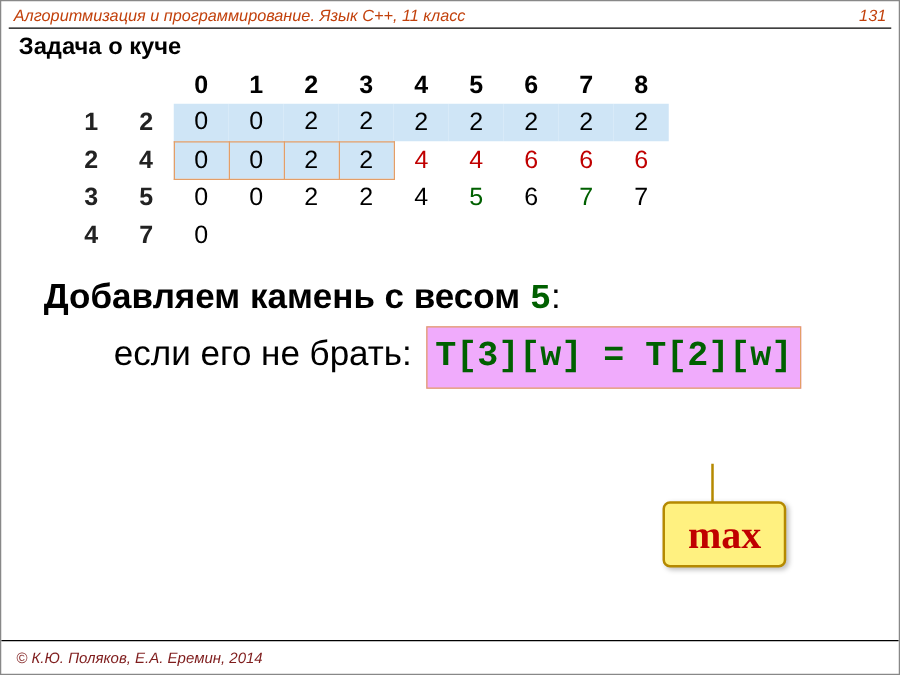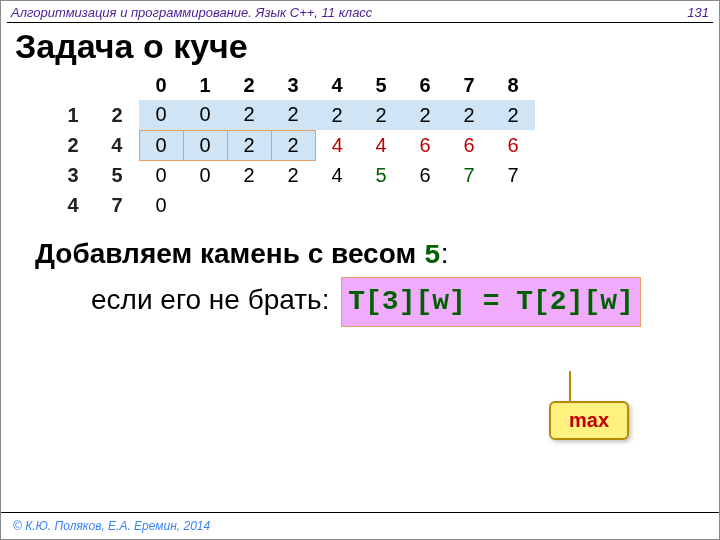--- a/index.html
+++ b/index.html
@@ -7,25 +7,25 @@
     width: 720px; height: 540px;
     font-family: Arial, Helvetica, sans-serif;
     background: #fff;
     border: 1px solid #888;
     position: relative;
     overflow: hidden;
   }
   .header {
     display: flex; justify-content: space-between; align-items: center;
     padding: 4px 10px 2px;
-    font-style: italic; color: #4c1d95; font-size: 13px;
+    font-style: italic; color: #c2410c; font-size: 13px;
   }
   .pagenum { font-weight: normal; font-style: italic; }
   .rule { border-top: 1px solid #000; margin: 0 6px 4px; }
-  .title { font-size: 34px; font-weight: bold; padding: 0 14px 4px; }
+  .title { font-size: 19px; font-weight: bold; padding: 0 14px 4px; }
   .content { padding: 0 20px; }
 
   table.grid { border-collapse: collapse; margin-left: 30px; }
   table.grid td {
     width: 44px; height: 30px;
     text-align: center; vertical-align: middle;
     font-size: 20px;
   }
   .hdr { font-weight: bold; }
   .lab { font-weight: bold; color: #222; }
@@ -49,33 +49,33 @@
   }
   .callout {
     position: absolute;
     right: 90px; top: 400px;
     background: #fff180;
     border: 2px solid #b58900;
     border-radius: 6px;
     padding: 6px 18px;
     box-shadow: 2px 2px 4px rgba(0,0,0,.25);
   }
-  .callout span { font-family: Liberation Sans, sans-serif; color: #c00000; font-weight: bold; font-size: 20px; }
+  .callout span { font-family: Liberation Serif, serif; color: #c00000; font-weight: bold; font-size: 32px; }
   .connector {
     position: absolute;
     right: 148px; top: 370px;
     width: 2px; height: 32px;
     background: #b58900;
   }
 
   .footer {
     position: absolute; left: 0; right: 0; bottom: 0;
     border-top: 1px solid #000;
     display: flex; justify-content: space-between;
-    padding: 6px 12px; font-size: 12px; font-style: italic; color: #3b82f6;
+    padding: 6px 12px; font-size: 12px; font-style: italic; color: #7f1d1d;
   }
 </style>
 </head>
 <body>
 
 <div class="header">
   <span>Алгоритмизация и программирование. Язык C++, 11 класс</span>
   <span class="pagenum">131</span>
 </div>
 <div class="rule"></div>

